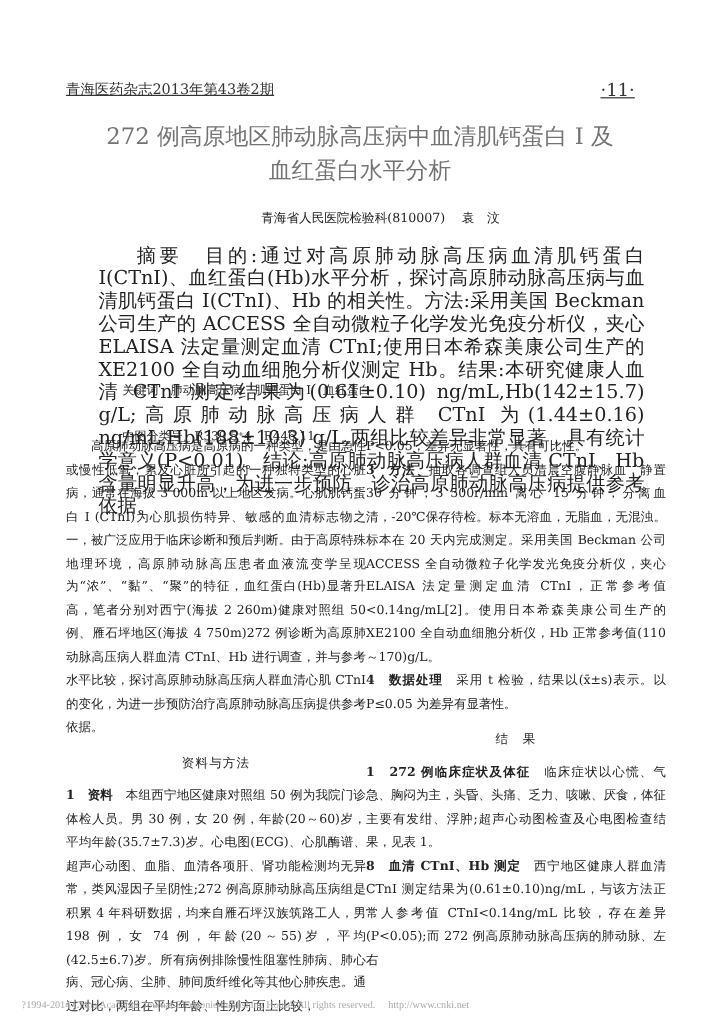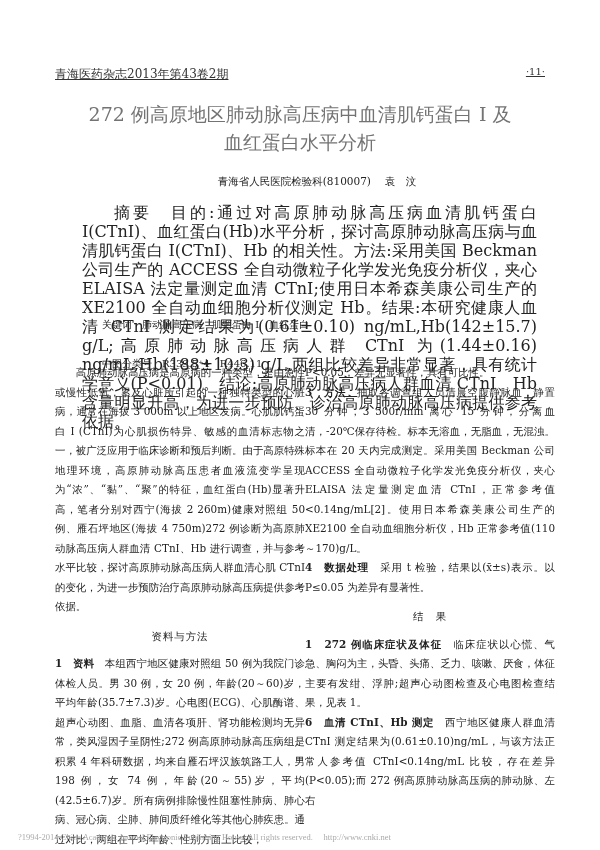--- a/index.html
+++ b/index.html
@@ -1,20 +1,20 @@
 <!DOCTYPE html>
 <html><head>
 <meta charset="utf-8">
 <style>
   html, body { margin:0; padding:0; background:#fff; }
   body { width:600px; height:850px; position:relative; overflow:hidden;
          font-family:"DejaVu Serif","Liberation Serif",serif; color:#222; }
   .header { position:absolute; top:66px; left:55px; right:55px; height:16px; }
   .journal { position:absolute; left:0; top:0; font-size:12px; text-decoration:underline; color:#333; }
-  .pageno { position:absolute; right:0; top:0; font-size:10px; color:#333;text-decoration:underline; }
+  .pageno { position:absolute; right:16px; top:0; font-size:15px; color:#333;text-decoration:underline; }
   .title { position:absolute; top:100px; left:0; width:600px; text-align:center;
            font-size:19px; line-height:28px; color:#737373; }
   .affil { position:absolute; top:175px; left:17px; width:600px; text-align:center; font-size:10.5px; }
   .abstract { position:absolute; top:203px; left:82px; width:455px; font-size:16px; line-height:19px;
               text-align:justify; text-indent:2em; }
   .kw { position:absolute; left:102px; font-size:10px; }
   .kw1 { top:318px; } .kw2 { top:336px;margin-top:21px; }
   .col { position:absolute; top:363px; width:250px; font-size:10.4px; line-height:19.5px; text-align:justify; }
   .col.left { left:55px; } .col.right { left:305px; }
   .col p { margin:0; }
@@ -47,16 +47,16 @@
   <p class="sec">资料与方法</p>
   <p><b>1　资料</b><span>　本组西宁地区健康对照组 50 例为我院门诊体检人员。男 30 例，女 20 例，年龄(20～60)岁，平均年龄(35.7±7.3)岁。心电图(ECG)、心肌酶谱、超声心动图、血脂、血清各项肝、肾功能检测均无异常，类风湿因子呈阴性;272 例高原肺动脉高压病组是积累 4 年科研数据，均来自雁石坪汉族筑路工人，男 198 例，女 74 例，年龄(20～55)岁，平均(42.5±6.7)岁。所有病例排除慢性阻塞性肺病、肺心病、冠心病、尘肺、肺间质纤维化等其他心肺疾患。通过对比，两组在平均年龄、性别方面上比较，</span></p>
 </div>
 
 <div class="col right">
   <p>P&lt;0.05，差异无显著性，具有可比性。</p>
   <p><b>3　方法</b><span>　抽取各调查组人员清晨空腹静脉血，静置 30 分钟，3 500r/min 离心 15 分钟，分离血清，-20℃保存待检。标本无溶血，无脂血，无混浊。标本在 20 天内完成测定。采用美国 Beckman 公司 ACCESS 全自动微粒子化学发光免疫分析仪，夹心 ELAISA 法定量测定血清 CTnI，正常参考值&lt;0.14ng/mL[2]。使用日本希森美康公司生产的 XE2100 全自动血细胞分析仪，Hb 正常参考值(110～170)g/L。</span></p>
   <p><b>4　数据处理</b><span>　采用 t 检验，结果以(x̄±s)表示。以 P≤0.05 为差异有显著性。</span></p>
   <p class="sec">结　果</p>
   <p><b>1　272 例临床症状及体征</b><span>　临床症状以心慌、气急、胸闷为主，头昏、头痛、乏力、咳嗽、厌食，体征主要有发绀、浮肿;超声心动图检查及心电图检查结果，见表 1。</span></p>
-  <p><b>6　血清 CTnI、Hb 测定</b><span>　西宁地区健康人群血清 CTnI 测定结果为(0.61±0.10)ng/mL，与该方法正常人参考值 CTnI&lt;0.14ng/mL 比较，存在差异(P&lt;0.05);而 272 例高原肺动脉高压病的肺动脉、左右</span></p>
+  <p><b>8　血清 CTnI、Hb 测定</b><span>　西宁地区健康人群血清 CTnI 测定结果为(0.61±0.10)ng/mL，与该方法正常人参考值 CTnI&lt;0.14ng/mL 比较，存在差异(P&lt;0.05);而 272 例高原肺动脉高压病的肺动脉、左右</span></p>
 </div>
 
 <div class="footer">?1994-2014 China Academic Journal Electronic Publishing House. All rights reserved.　 http://www.cnki.net</div>
 
 </body></html>

